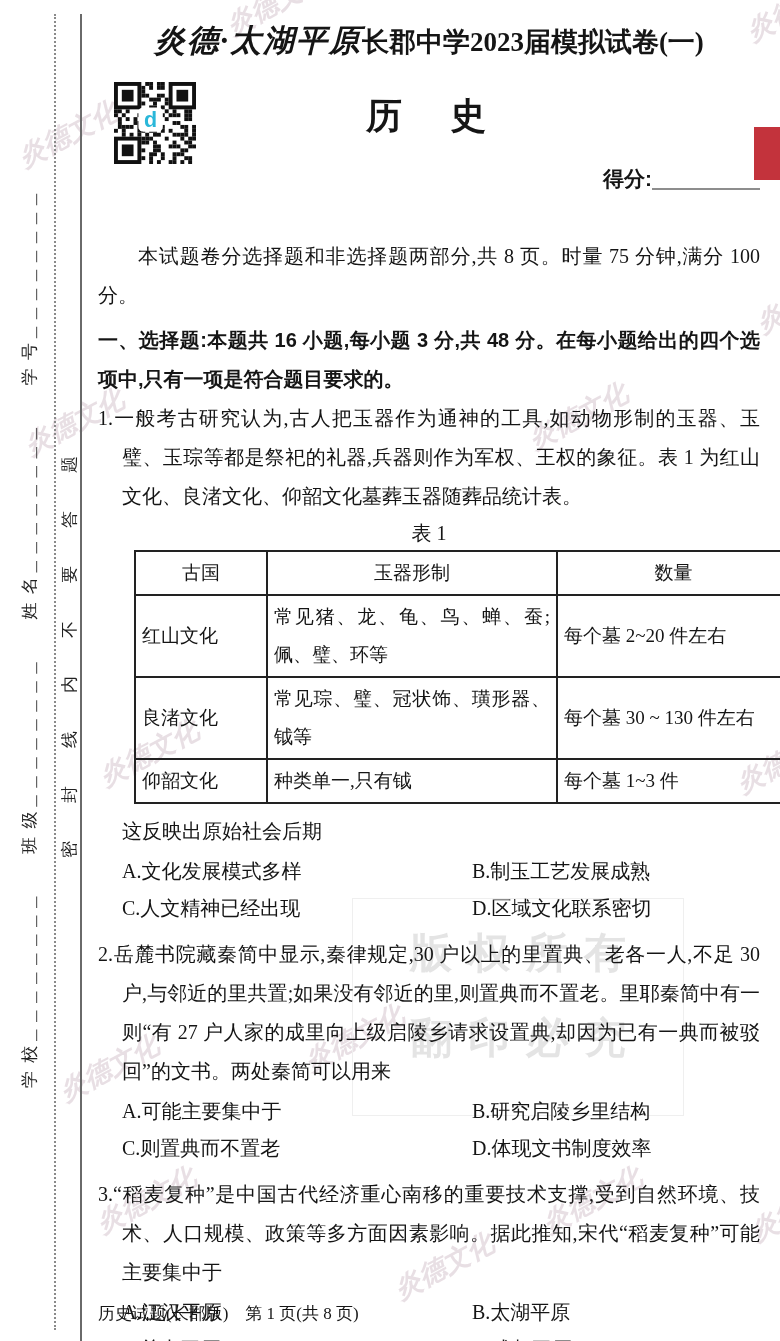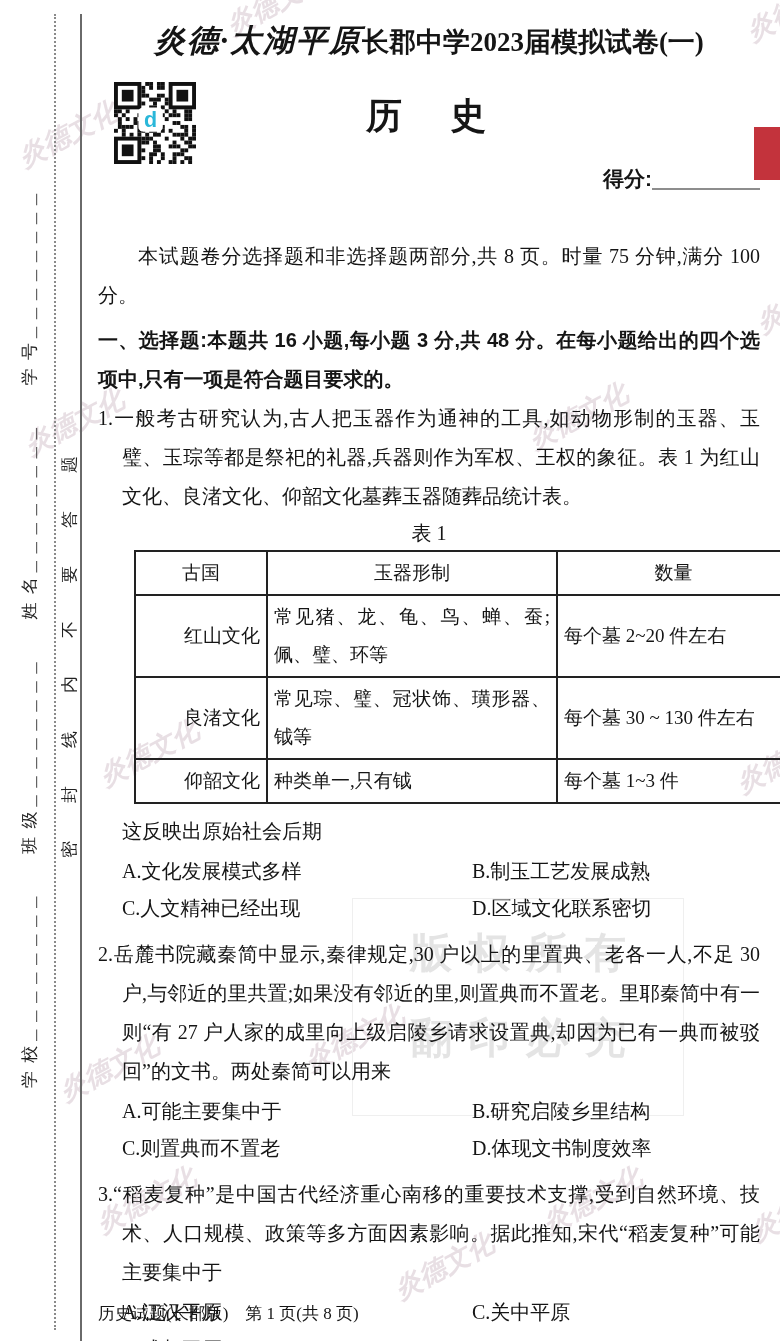--- a/index.html
+++ b/index.html
@@ -55,21 +55,21 @@
   .options{margin-left:24px;display:grid;grid-template-columns:350px 1fr;font-size:20px;line-height:37px;margin-top:2px;}
   .q2{margin-top:8px;}
   
   .tbl-caption{font-size:20px;text-align:center;line-height:30px;margin-top:2px;}
   table.stat{border-collapse:collapse;width:623px;margin:2px 0 8px 36px;table-layout:fixed;}
   table.stat td,table.stat th{
     border:2px solid #222;font-size:19px;font-weight:normal;line-height:38px;
     padding:2px 6px;vertical-align:middle;
   }
   table.stat th{text-align:center;}
-  .c1{width:118px;text-align:right;}
+  .c1{width:118px;text-align:left;}
   .c2{width:276px;text-align:justify;}
   .c3{width:219px;text-align:justify;}
   
   .footer{position:absolute;left:98px;width:662px;bottom:16px;text-align:left;font-size:17px;z-index:1;}
 </style>
 </head>
 <body>
 
 <span class="wm" style="left:14px;top:116px;">炎德文化</span>
 <span class="wm" style="left:222px;top:-16px;">炎德文化</span>
@@ -309,19 +309,20 @@
     <span>A.可能主要集中于</span>
     <span>B.研究启陵乡里结构</span>
     <span>C.则置典而不置老</span>
     <span>D.体现文书制度效率</span>
   </div>
 
   <div class="q-stem q2"><span class="q-num">3.</span><span>“稻麦复种”是中国古代经济重心南移的重要技术支撑,受到自然环境、技术、人口规模、政策等多方面因素影响。据此推知,宋代“稻麦复种”可能主要集中于</span></div>
 
   <div class="options">
     <span>A.江汉平原</span>
+    <span>B.太湖平原</span>
     <span>C.关中平原</span>
     <span>D.成都平原</span>
   </div>
 
 </div>
 
 <div class="footer">历史试题(长郡版)　第 1 页(共 8 页)</div>
 
 </body></html>

